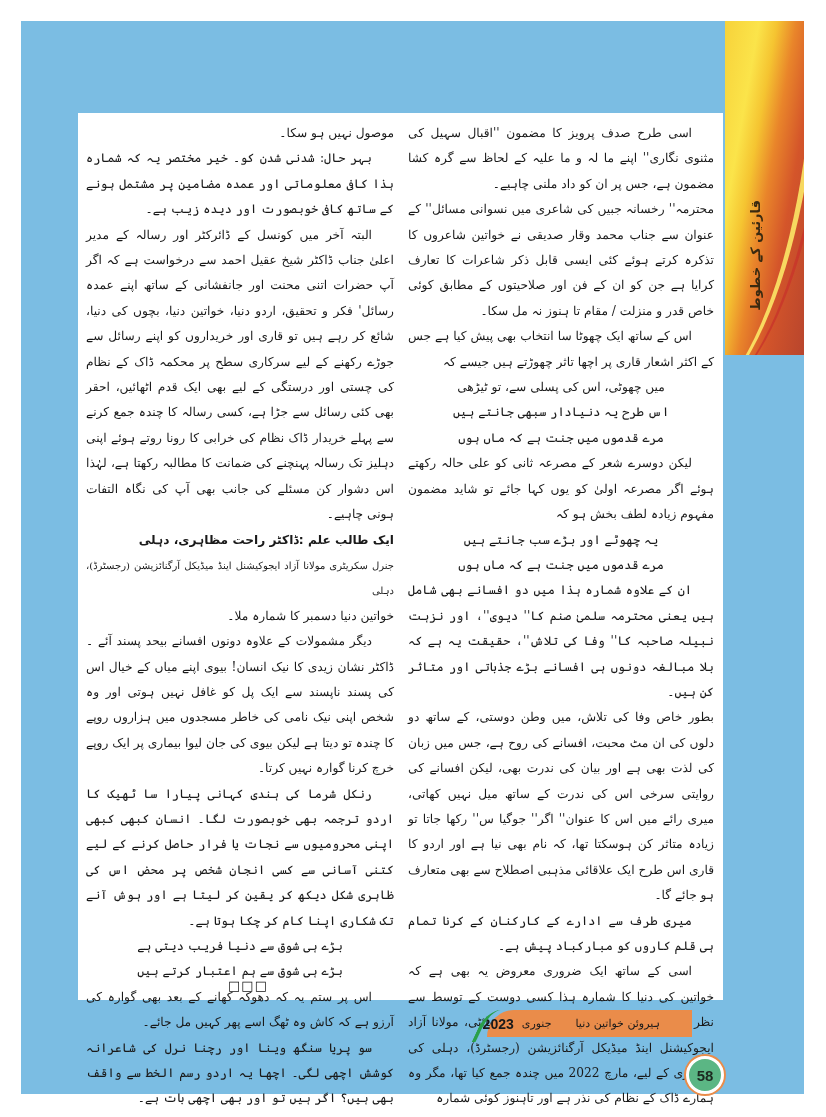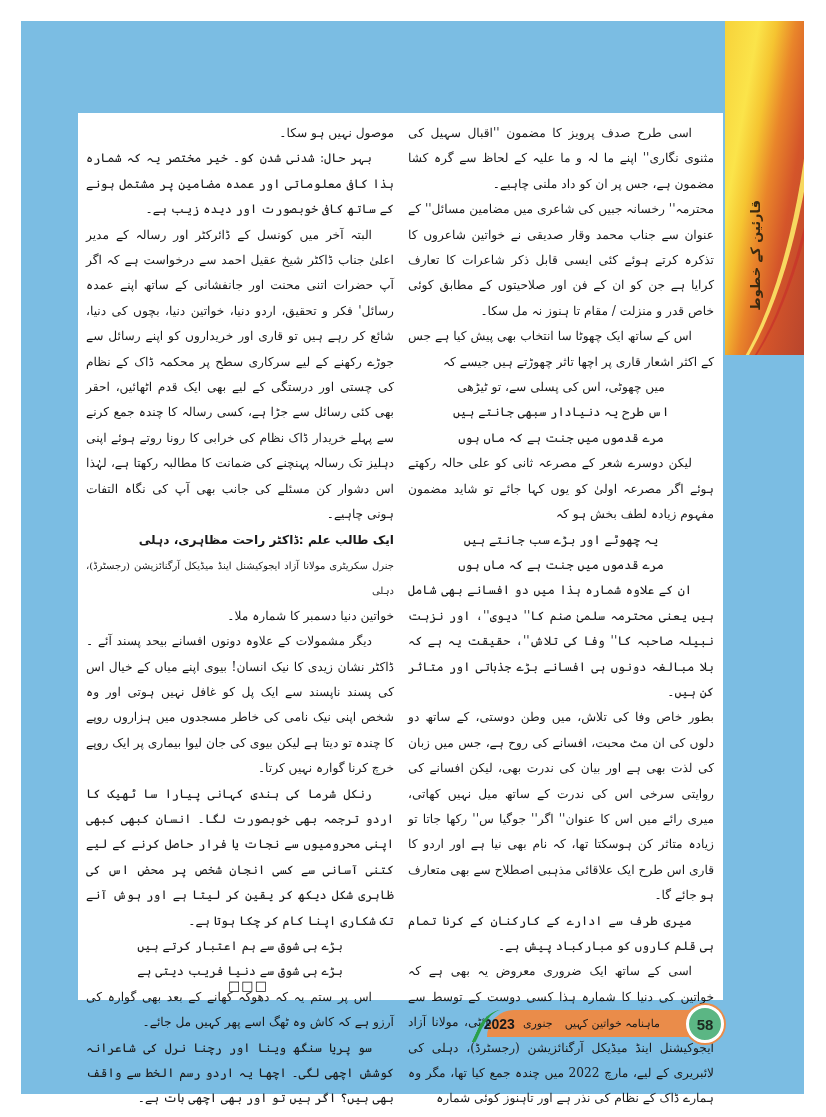--- a/index.html
+++ b/index.html
@@ -19,42 +19,42 @@
   .col p { margin:0; }
   .col p.indent { text-indent:22px; }
   .col p.verse { text-align:center; }
   .col p.signature { font-weight:bold; font-family:"DejaVu Sans", sans-serif; }
   .col p.signature-right { font-weight:bold; text-align:right; font-family:"DejaVu Sans", sans-serif; font-size:11.5px; }
   .col p.small { font-size:10px; }
   .end-marks { position:absolute; left:130px; top:865px; width:80px; text-align:center; font-size:13px; letter-spacing:1px; color:#111; }
   .footer-banner { position:absolute; left:487px; top:1010px; width:205px; height:27px; background:#ea8c4a; border-radius:30px 0 0 0; display:flex; align-items:center; direction:rtl; }
   .footer-banner::before { content:""; position:absolute; left:-8px; top:0; width:20px; height:32px; border-left:4px solid #2aa04a; border-radius:60% 0 0 0; transform:skewX(-25deg); }
   .footer-title { font-family:"DejaVu Serif", serif; font-size:11px; color:#1a1a1a; margin-right:32px; white-space:nowrap; }
-  .footer-month { font-family:"DejaVu Serif", serif; font-size:11px; color:#1a1a1a; margin-right:12px; }
+  .footer-month { font-family:"DejaVu Serif", serif; font-size:11px; color:#1a1a1a; margin-right:24px; }
   .footer-year { font-family:"Liberation Sans", sans-serif; font-weight:bold; font-size:14px; color:#1a1a1a; margin-right:8px; }
-  .page-badge { position:absolute; left:686px; top:1005px; width:32px; height:32px; border-radius:50%; background:#5bb684; border:3px solid #ffffff; box-shadow:0 0 0 2px #ea8c4a; display:flex; align-items:center; justify-content:center; }
+  .page-badge { position:absolute; left:686px; top:1056px; width:32px; height:32px; border-radius:50%; background:#5bb684; border:3px solid #ffffff; box-shadow:0 0 0 2px #ea8c4a; display:flex; align-items:center; justify-content:center; }
   .page-badge span { font-family:"Liberation Sans", sans-serif; font-weight:bold; font-size:15px; color:#1c2a20; }
 </style>
 </head>
 <body>
 
 <div class="page-bg"></div>
 
 <div class="side-swoosh">
   <div class="curve1"></div>
   <div class="curve2"></div>
 </div>
 <div class="side-label">
   <span>قارئین کے خطوط</span>
 </div>
 
 <div class="content">
   <div class="col right" id="col-right">
       <p class="indent">اسی طرح صدف پرویز کا مضمون ''اقبال سہیل کی مثنوی نگاری'' اپنے ما لہ و ما علیہ کے لحاظ سے گرہ کشا مضمون ہے، جس پر ان کو داد ملنی چاہیے۔</p>
-      <p class="">محترمہ'' رخسانہ جبیں کی شاعری میں مضامین مسائل'' کے عنوان سے جناب محمد وقار صدیقی نے خواتین شاعروں کا تذکرہ کرتے ہوئے کئی ایسی قابل ذکر شاعرات کا تعارف کرایا ہے جن کو ان کے فن اور صلاحیتوں کے مطابق کوئی خاص قدر و منزلت / مقام تا ہنوز نہ مل سکا۔</p>
+      <p class="">محترمہ'' رخسانہ جبیں کی شاعری میں نسوانی مسائل'' کے عنوان سے جناب محمد وقار صدیقی نے خواتین شاعروں کا تذکرہ کرتے ہوئے کئی ایسی قابل ذکر شاعرات کا تعارف کرایا ہے جن کو ان کے فن اور صلاحیتوں کے مطابق کوئی خاص قدر و منزلت / مقام تا ہنوز نہ مل سکا۔</p>
       <p class="indent">اس کے ساتھ ایک چھوٹا سا انتخاب بھی پیش کیا ہے جس کے اکثر اشعار قاری پر اچھا تاثر چھوڑتے ہیں جیسے کہ</p>
       <p class="verse">میں چھوٹی، اس کی پسلی سے، تو ٹیڑھی</p>
       <p class="verse">اس طرح یہ دنیادار سبھی جانتے ہیں</p>
       <p class="verse">مرے قدموں میں جنت ہے کہ ماں ہوں</p>
       <p class="indent">لیکن دوسرے شعر کے مصرعہ ثانی کو علی حالہ رکھتے ہوئے اگر مصرعہ اولیٰ کو یوں کہا جائے تو شاید مضمون مفہوم زیادہ لطف بخش ہو کہ</p>
       <p class="verse">یہ چھوٹے اور بڑے سب جانتے ہیں</p>
       <p class="verse">مرے قدموں میں جنت ہے کہ ماں ہوں</p>
       <p class="indent">ان کے علاوہ شمارہ ہذا میں دو افسانے بھی شامل ہیں یعنی محترمہ سلمیٰ صنم کا'' دیوی''، اور نزہت نبیلہ صاحبہ کا'' وفا کی تلاش''، حقیقت یہ ہے کہ بلا مبالغہ دونوں ہی افسانے بڑے جذباتی اور متاثر کن ہیں۔</p>
       <p class="">بطور خاص وفا کی تلاش، میں وطن دوستی، کے ساتھ دو دلوں کی ان مٹ محبت، افسانے کی روح ہے، جس میں زبان کی لذت بھی ہے اور بیان کی ندرت بھی، لیکن افسانے کی روایتی سرخی اس کی ندرت کے ساتھ میل نہیں کھاتی، میری رائے میں اس کا عنوان'' اگر'' جوگیا س'' رکھا جاتا تو زیادہ متاثر کن ہوسکتا تھا، کہ نام بھی نیا ہے اور اردو کا قاری اس طرح ایک علاقائی مذہبی اصطلاح سے بھی متعارف ہو جائے گا۔</p>
       <p class="indent">میری طرف سے ادارے کے کارکنان کے کرنا تمام ہی قلم کاروں کو مبارکباد پیش ہے۔</p>
@@ -62,29 +62,29 @@
     </div>
   <div class="col left" id="col-left">
       <p class="">موصول نہیں ہو سکا۔</p>
       <p class="indent">بہر حال: شدنی شدن کو۔ خیر مختصر یہ کہ شمارہ ہذا کافی معلوماتی اور عمدہ مضامین پر مشتمل ہونے کے ساتھ کافی خوبصورت اور دیدہ زیب ہے۔</p>
       <p class="indent">البتہ آخر میں کونسل کے ڈائرکٹر اور رسالہ کے مدیر اعلیٰ جناب ڈاکٹر شیخ عقیل احمد سے درخواست ہے کہ اگر آپ حضرات اتنی محنت اور جانفشانی کے ساتھ اپنے عمدہ رسائل' فکر و تحقیق، اردو دنیا، خواتین دنیا، بچوں کی دنیا، شائع کر رہے ہیں تو قاری اور خریداروں کو اپنے رسائل سے جوڑے رکھنے کے لیے سرکاری سطح پر محکمہ ڈاک کے نظام کی چستی اور درستگی کے لیے بھی ایک قدم اٹھائیں، احقر بھی کئی رسائل سے جڑا ہے، کسی رسالہ کا چندہ جمع کرنے سے پہلے خریدار ڈاک نظام کی خرابی کا رونا روتے ہوئے اپنی دہلیز تک رسالہ پہنچنے کی ضمانت کا مطالبہ رکھتا ہے، لہٰذا اس دشوار کن مسئلے کی جانب بھی آپ کی نگاہ التفات ہونی چاہیے۔</p>
       <p class="signature">ایک طالب علم :ڈاکٹر راحت مظاہری، دہلی</p>
       <p class="small">جنرل سکریٹری مولانا آزاد ایجوکیشنل اینڈ میڈیکل آرگنائزیشن (رجسٹرڈ)، دہلی</p>
       <p class="">خواتین دنیا دسمبر کا شمارہ ملا۔</p>
       <p class="indent">دیگر مشمولات کے علاوہ دونوں افسانے بیحد پسند آئے ۔ڈاکٹر نشان زیدی کا نیک انسان! بیوی اپنے میاں کے خیال اس کی پسند ناپسند سے ایک پل کو غافل نہیں ہوتی اور وہ شخص اپنی نیک نامی کی خاطر مسجدوں میں ہزاروں روپے کا چندہ تو دیتا ہے لیکن بیوی کی جان لیوا بیماری پر ایک روپے خرچ کرنا گوارہ نہیں کرتا۔</p>
       <p class="indent">رنکل شرما کی ہندی کہانی پیارا سا ٹھیک کا اردو ترجمہ بھی خوبصورت لگا۔ انسان کبھی کبھی اپنی محرومیوں سے نجات یا فرار حاصل کرنے کے لیے کتنی آسانی سے کسی انجان شخص پر محض اس کی ظاہری شکل دیکھ کر یقین کر لیتا ہے اور ہوش آنے تک شکاری اپنا کام کر چکا ہوتا ہے۔</p>
+      <p class="verse">بڑے ہی شوق سے دنیا فریب دیتی ہے</p>
       <p class="verse">بڑے ہی شوق سے ہم اعتبار کرتے ہیں</p>
-      <p class="verse">بڑے ہی شوق سے دنیا فریب دیتی ہے</p>
       <p class="indent">اس پر ستم یہ کہ دھوکہ کھانے کے بعد بھی گوارہ کی آرزو ہے کہ کاش وہ ٹھگ اسے پھر کہیں مل جائے۔</p>
       <p class="indent">سو پریا سنگھ وینا اور رچنا نرل کی شاعرانہ کوشش اچھی لگی۔ اچھا یہ اردو رسم الخط سے واقف بھی ہیں؟ اگر ہیں تو اور بھی اچھی بات ہے۔</p>
       <p class="signature-right">ریحانہ احمد ،ٹالک لین، کولکاتہ</p>
     </div>
   <div class="end-marks">□□□</div>
 </div>
 
 <div class="footer-banner">
-  <span class="footer-title">ماہنامہ خواتین کہیں</span>
+  <span class="footer-title">ہیروئن خواتین دنیا</span>
   <span class="footer-month">جنوری</span>
   <span class="footer-year">2023</span>
 </div>
 <div class="page-badge">
   <span>58</span>
 </div>
 
 </body></html>

